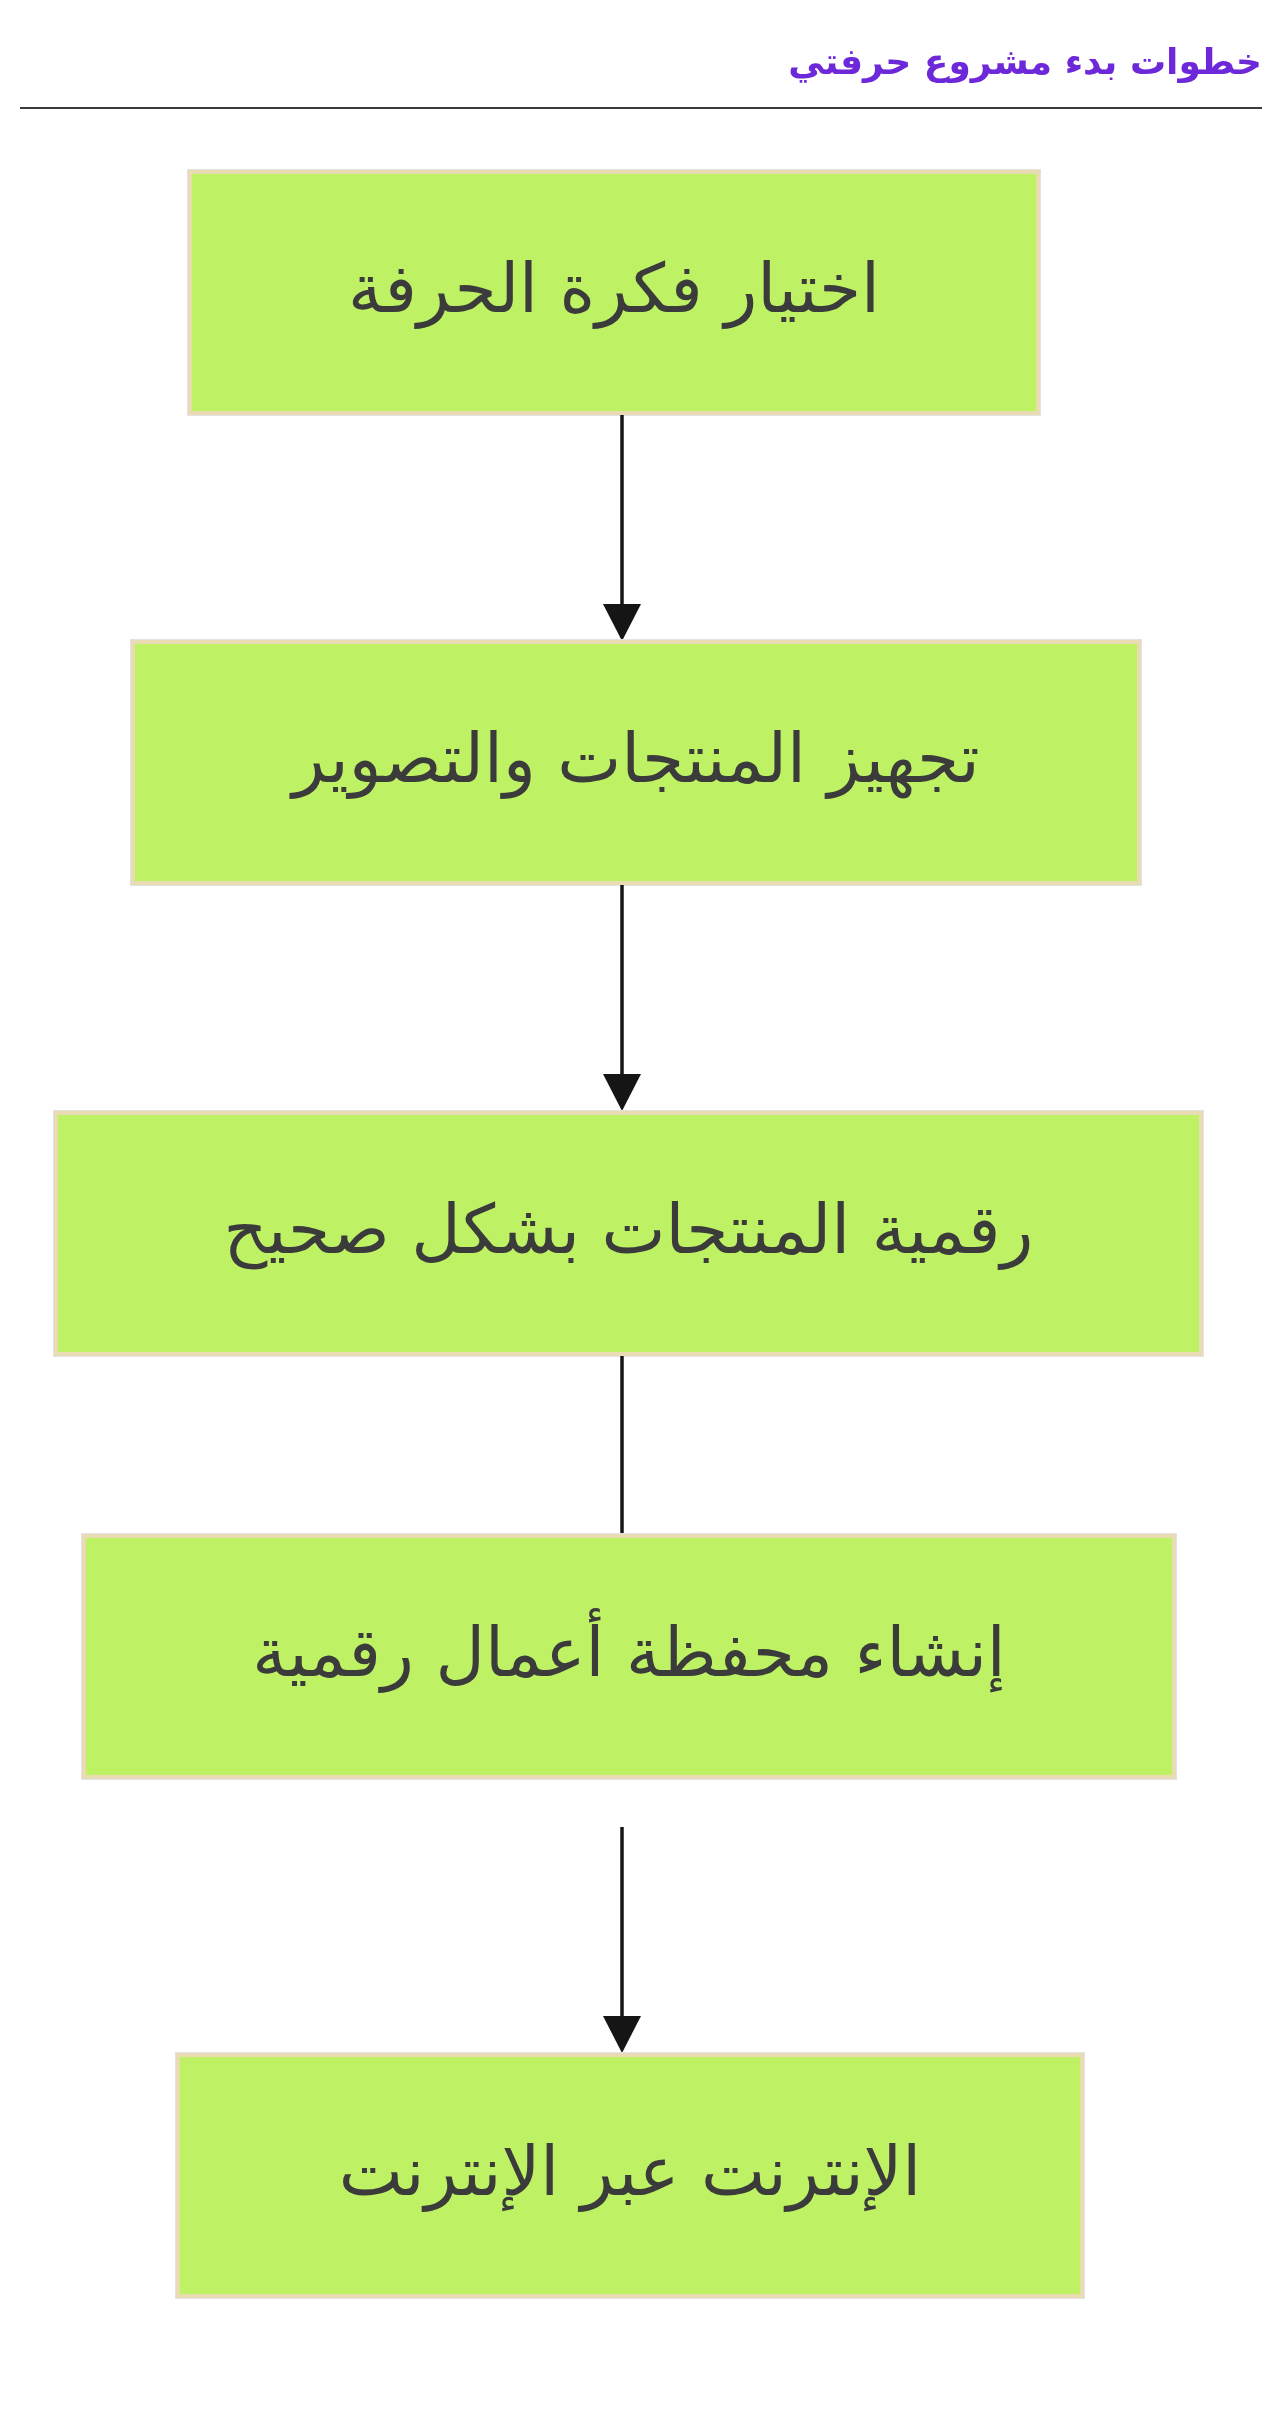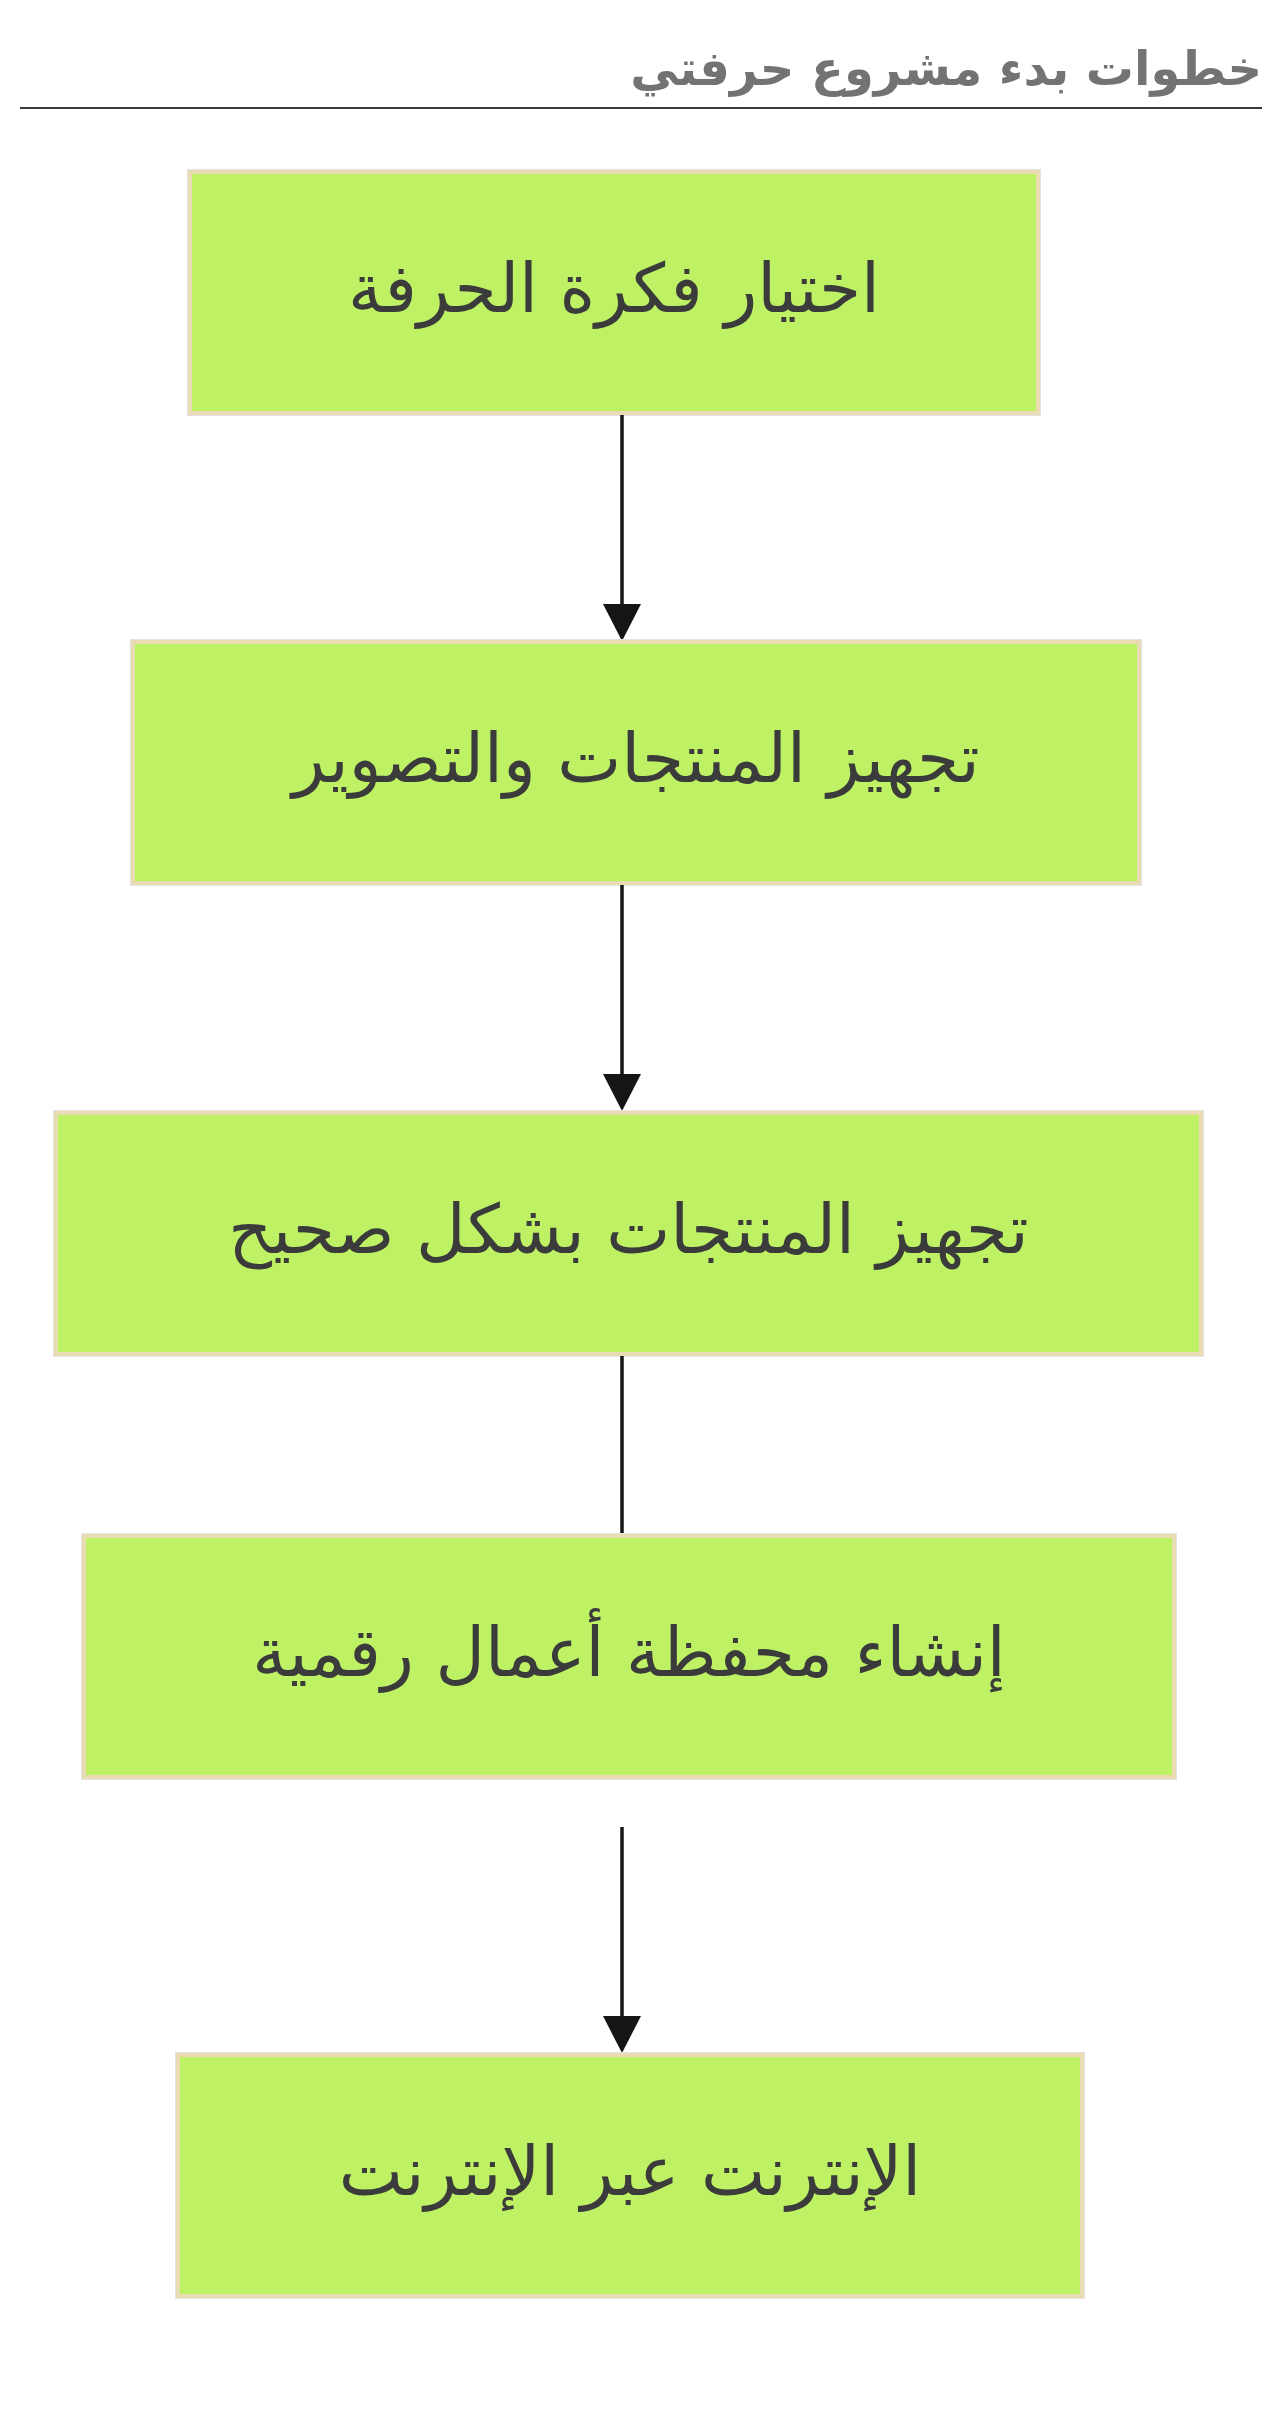--- a/index.html
+++ b/index.html
@@ -16,24 +16,24 @@
     overflow: hidden;
   }
 
   
   .page-title {
     position: absolute;
     top: 40px;
     right: 18px;
     margin: 0;
     direction: rtl;
-    font-size: 48px;
+    font-size: 36px;
     line-height: 1.2;
     font-weight: 700;
-    color: #737373;
+    color: #6d28d9;
     white-space: nowrap;
   }
   .title-rule {
     position: absolute;
     top: 107px;
     left: 20px;
     width: 1242px;
     height: 2px;
     background: #3b3b3b;
   }
@@ -97,21 +97,21 @@
   <div class="node node-2">
     <span class="node-label">تجهيز المنتجات والتصوير</span>
   </div>
 
   <svg class="flow-arrow arrow-2" viewBox="0 0 44 226">
     <line x1="22" y1="0" x2="22" y2="192" stroke="#151515" stroke-width="3.5"></line>
     <polygon points="3,189 41,189 22,226" fill="#151515"></polygon>
   </svg>
 
   <div class="node node-3">
-    <span class="node-label">تجهيز المنتجات بشكل صحيح</span>
+    <span class="node-label">رقمية المنتجات بشكل صحيح</span>
   </div>
 
   <svg class="flow-arrow arrow-3" viewBox="0 0 44 226">
     <line x1="22" y1="0" x2="22" y2="192" stroke="#151515" stroke-width="3.5"></line>
     <polygon points="3,189 41,189 22,226" fill="#151515"></polygon>
   </svg>
 
   <div class="node node-4">
     <span class="node-label">إنشاء محفظة أعمال رقمية</span>
   </div>

